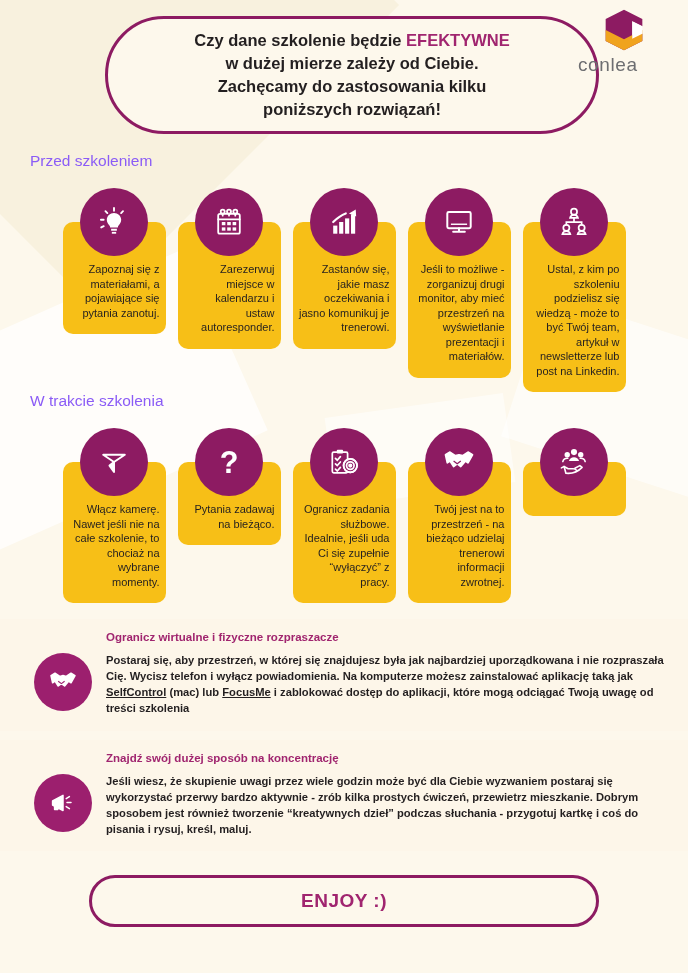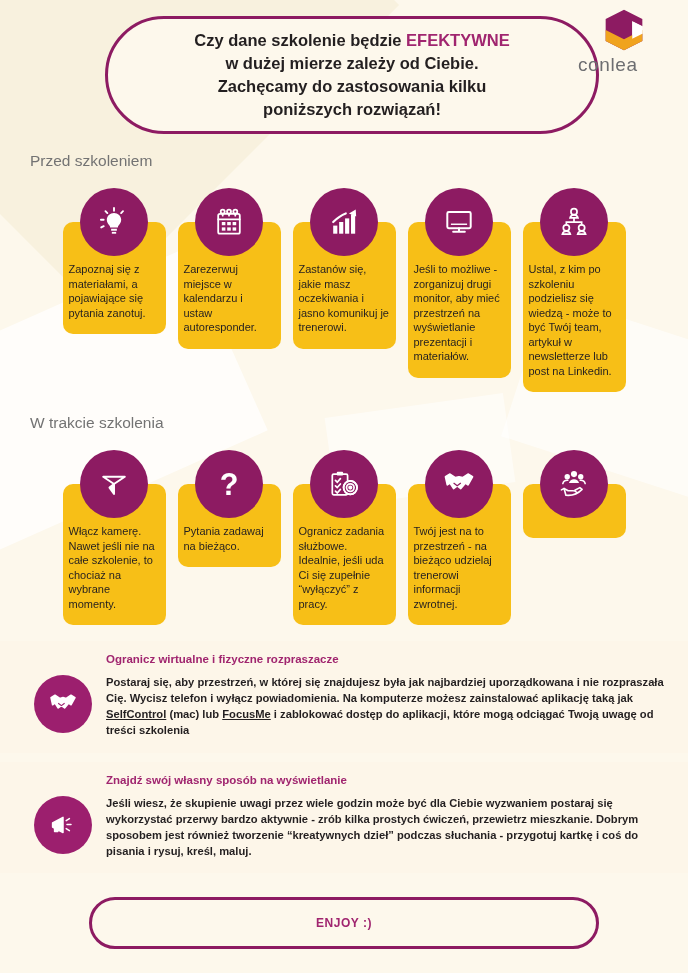--- a/index.html
+++ b/index.html
@@ -123,21 +123,21 @@
     color: #6d6e71;
     letter-spacing: .6px;
     font-weight: 400;
   }
 
   
   .section-title {
     position: relative;
     z-index: 3;
     font-size: 15.5px;
-    color: #737373;
+    color: #8b5cf6;
     font-weight: 400;
     padding-left: 30px;
   }
 
   
   .row {
     position: relative;
     z-index: 3;
     display: flex;
     justify-content: center;
@@ -145,21 +145,21 @@
     gap: 12px;
     padding: 0 26px;
   }
 
   .card {
     position: relative;
     width: 103px;
     background: #f7bf17;
     border-radius: 10px;
     padding: 40px 6px 14px;
-    text-align: left;
+    text-align: right;
     margin-top: 34px;
   }
   .card-icon {
     position: absolute;
     top: -34px;
     left: 50%;
     transform: translateX(-50%);
     width: 68px;
     height: 68px;
     border-radius: 50%;
@@ -227,21 +227,21 @@
   }
   .enjoy-btn {
     width: 510px;
     height: 52px;
     border: 3px solid #8d1b62;
     border-radius: 30px;
     background: #fdf8ec;
     display: flex;
     align-items: center;
     justify-content: center;
-    font-size: 12px;
+    font-size: 19px;
     font-weight: bold;
     color: #a0256f;
     letter-spacing: .5px;
   }
 </style>
 </head>
 <body>
 
 <div class="page">
 
@@ -340,21 +340,21 @@
           <circle cx="11.5" cy="26.5" r="3.4"></circle>
           <path d="M7.1 33.5c.6-2.2 2.3-3.4 4.4-3.4s3.8 1.2 4.4 3.4z"></path>
           <circle cx="28.5" cy="26.5" r="3.4"></circle>
           <path d="M24.1 33.5c.6-2.2 2.3-3.4 4.4-3.4s3.8 1.2 4.4 3.4z"></path>
         </svg>
       </div>
       <div class="card-text">Ustal, z kim po szkoleniu podzielisz się wiedzą - może to być Twój team, artykuł w newsletterze lub post na Linkedin.</div>
     </div>
   </div>
 
-  <div class="section-title" style="margin-top:22px;">W trakcie szkolenia</div>
+  <div class="section-title" style="">W trakcie szkolenia</div>
 
   <div class="row" style="margin-top:18px;">
 
     <div class="card">
       <div class="card-icon">
         <svg viewBox="0 0 40 40" fill="none" stroke="#ffffff" stroke-width="2.2" stroke-linejoin="round">
           <path d="M8 12h24l-12 8z"></path>
           <path d="M20 20v11l-5-7z" fill="#ffffff"></path>
         </svg>
       </div>
@@ -429,21 +429,21 @@
 
     <div class="tip-band">
       <div class="tip-icon">
         <svg viewBox="0 0 40 40" fill="none" stroke="#ffffff" stroke-width="1.9" stroke-linejoin="round">
           <path d="M7 17.5l13-7v19l-13-7z" fill="#ffffff" stroke="#ffffff"></path>
           <path d="M9.5 22.5v5.5h4v-4.2" fill="#ffffff" stroke="#ffffff"></path>
           <path d="M24 14.5l4-2.5M25 19.5h5M24 24.5l4 2.5" stroke-linecap="round"></path>
         </svg>
       </div>
       <div class="tip-body">
-        <div class="tip-heading">Znajdź swój własny sposób na wyświetlanie</div>
+        <div class="tip-heading">Znajdź swój dużej sposób na koncentrację</div>
         <div class="tip-text">Jeśli wiesz, że skupienie uwagi przez wiele godzin może być dla Ciebie wyzwaniem postaraj się wykorzystać przerwy bardzo aktywnie - zrób kilka prostych ćwiczeń, przewietrz mieszkanie. Dobrym sposobem jest również tworzenie “kreatywnych dzieł” podczas słuchania - przygotuj kartkę i coś do pisania i rysuj, kreśl, maluj.</div>
       </div>
     </div>
   </div>
 
   <div class="footer">
     <div class="enjoy-btn">ENJOY :)</div>
   </div>
 
 </div>

